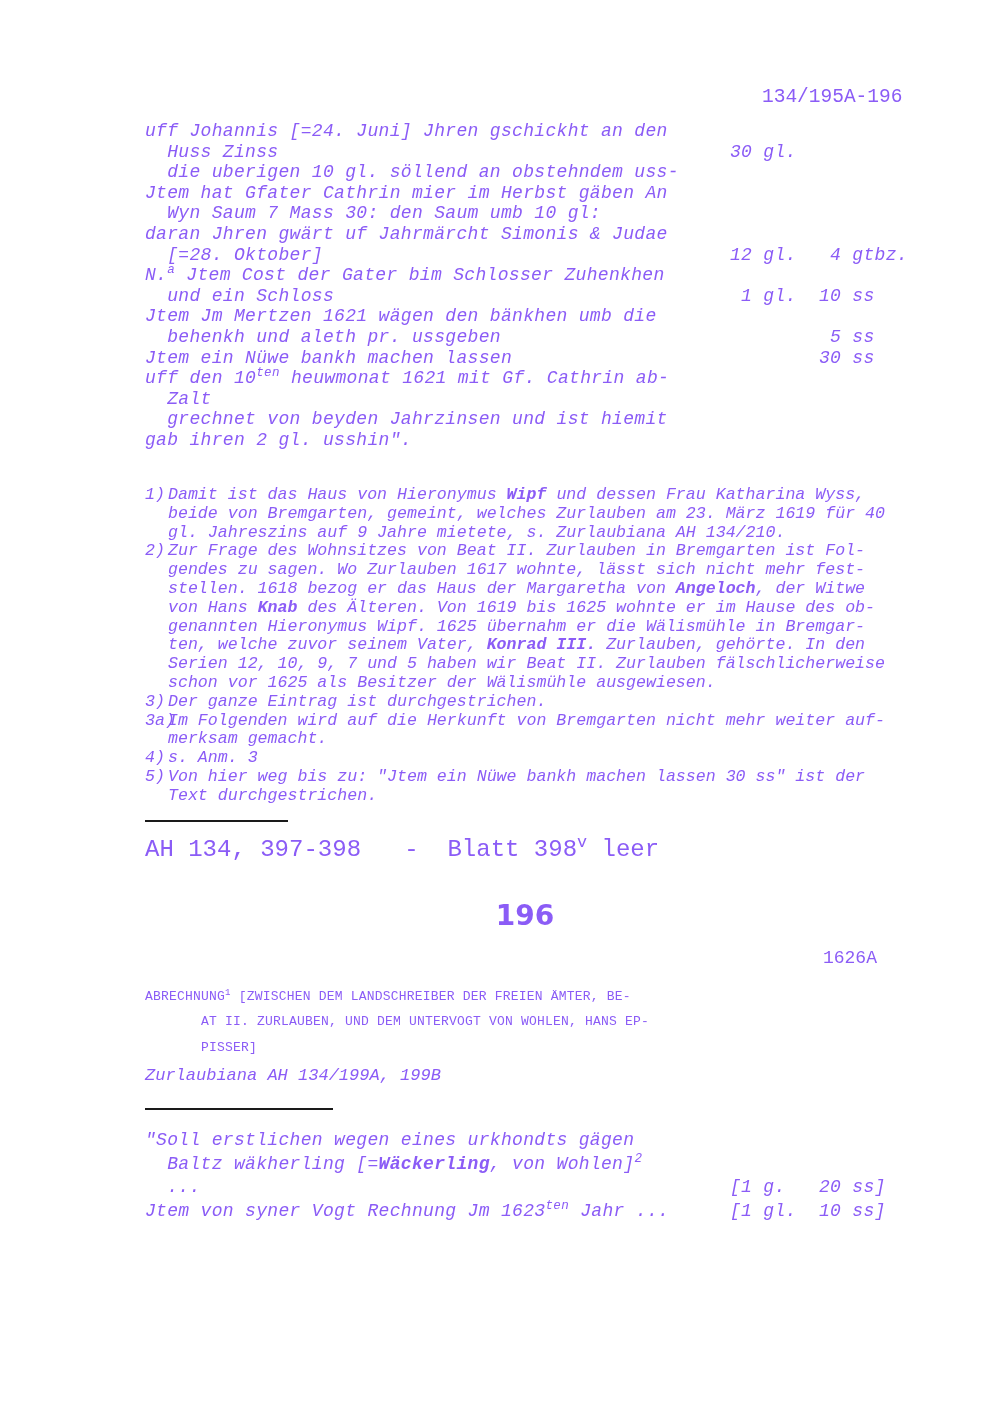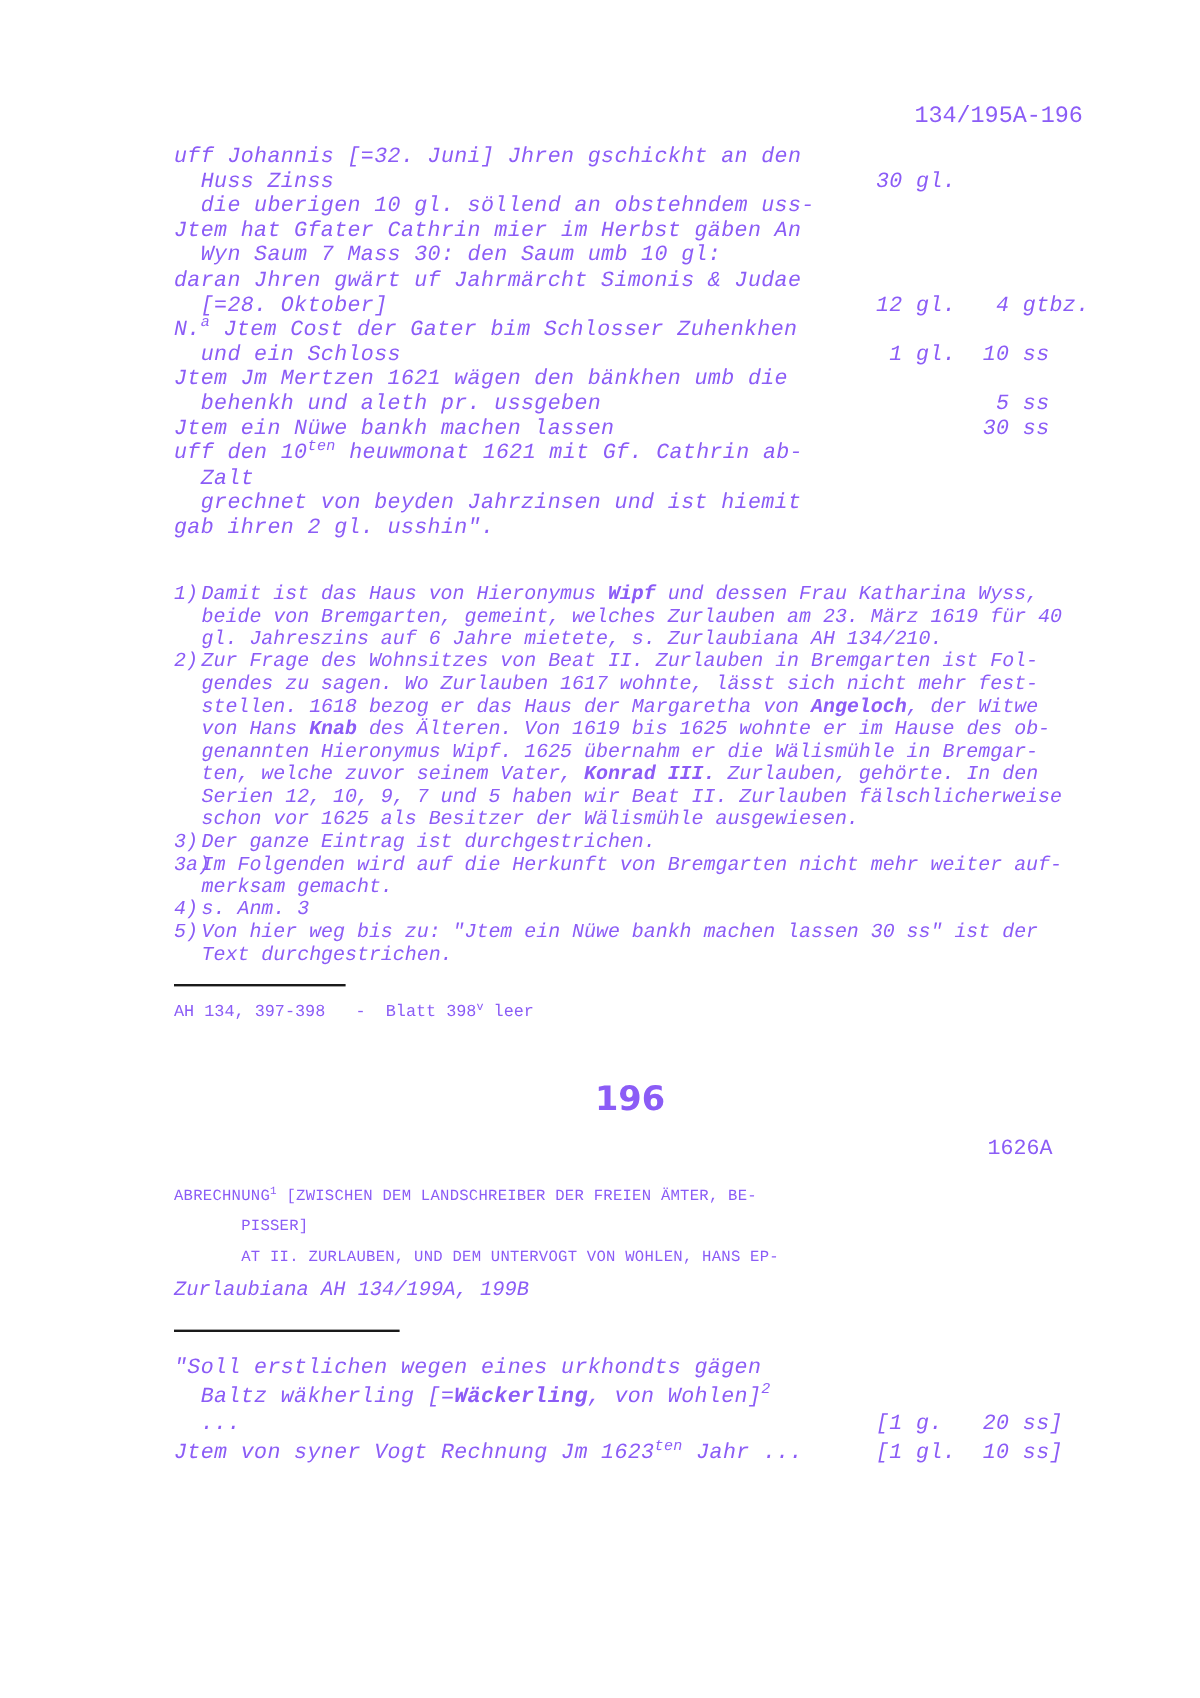--- a/index.html
+++ b/index.html
@@ -29,21 +29,21 @@
     font-size:16.6px;line-height:18.8px;font-style:italic;
   }
   .footnote{position:relative;}
   .fn-marker{position:absolute;left:0;top:0;white-space:pre;}
   .fn-lines{margin-left:23px;}
 
   .rule{position:absolute;height:2px;background:#1a1a1a;}
   .rule-1{top:820px;left:145px;width:143px;}
   .rule-2{top:1108px;left:145px;width:188px;}
 
-  .source-line{position:absolute;top:836px;left:145px;font-size:14px;white-space:pre;}
+  .source-line{position:absolute;top:836px;left:145px;font-size:24px;white-space:pre;}
 
   .section-number{
     position:absolute;top:899px;left:145px;width:760px;
     text-align:center;
     font-family:"DejaVu Sans","Liberation Sans",sans-serif;
     font-weight:bold;font-size:28px;
   }
 
   .year-row{
     position:absolute;top:948px;left:145px;width:760px;
@@ -67,21 +67,21 @@
   }
 </style>
 </head>
 <body>
 
 <div class="page">
 
   <div class="header-ref">134/195A-196</div>
 
   <div class="entry-block">
-      <div class="line">uff Johannis [=32. Juni] Jhren gschickht an den</div>
+      <div class="line">uff Johannis [=24. Juni] Jhren gschickht an den</div>
       <div class="line">  Huss Zinss<span class="amt">30 gl.</span></div>
       <div class="line">  die uberigen 10 gl. söllend an obstehndem uss-</div>
       <div class="line">Jtem hat Gfater Cathrin mier im Herbst gäben An</div>
       <div class="line">  Wyn Saum 7 Mass 30: den Saum umb 10 gl:</div>
       <div class="line">daran Jhren gwärt uf Jahrmärcht Simonis &amp; Judae</div>
       <div class="line">  [=28. Oktober]<span class="amt">12 gl.   4 gtbz.</span></div>
       <div class="line">N.<sup>a</sup> Jtem Cost der Gater bim Schlosser Zuhenkhen</div>
       <div class="line">  und ein Schloss<span class="amt"> 1 gl.  10 ss</span></div>
       <div class="line">Jtem Jm Mertzen 1621 wägen den bänkhen umb die</div>
       <div class="line">  behenkh und aleth pr. ussgeben<span class="amt">         5 ss</span></div>
@@ -91,21 +91,21 @@
       <div class="line">  grechnet von beyden Jahrzinsen und ist hiemit</div>
       <div class="line">gab ihren 2 gl. usshin".</div>
     </div>
 
   <div class="fn-block">
       <div class="footnote">
         <span class="fn-marker">1)</span>
         <div class="fn-lines">
           <div class="line">Damit ist das Haus von Hieronymus <b>Wipf</b> und dessen Frau Katharina Wyss,</div>
           <div class="line">beide von Bremgarten, gemeint, welches Zurlauben am 23. März 1619 für 40</div>
-          <div class="line">gl. Jahreszins auf 6 Jahre mietete, s. Zurlaubiana AH 134/210.</div>
+          <div class="line">gl. Jahreszins auf 9 Jahre mietete, s. Zurlaubiana AH 134/210.</div>
         </div>
       </div>
       <div class="footnote">
         <span class="fn-marker">2)</span>
         <div class="fn-lines">
           <div class="line">Zur Frage des Wohnsitzes von Beat II. Zurlauben in Bremgarten ist Fol-</div>
           <div class="line">gendes zu sagen. Wo Zurlauben 1617 wohnte, lässt sich nicht mehr fest-</div>
           <div class="line">stellen. 1618 bezog er das Haus der Margaretha von <b>Angeloch</b>, der Witwe</div>
           <div class="line">von Hans <b>Knab</b> des Älteren. Von 1619 bis 1625 wohnte er im Hause des ob-</div>
           <div class="line">genannten Hieronymus Wipf. 1625 übernahm er die Wälismühle in Bremgar-</div>
@@ -148,22 +148,22 @@
 
   <div class="section-number">196</div>
 
   <div class="year-row">
     <span class="year">1626</span>
     <span class="series">A</span>
   </div>
 
   <div class="title-block">
       <div class="line">ABRECHNUNG<sup>1</sup> [ZWISCHEN DEM LANDSCHREIBER DER FREIEN ÄMTER, BE-</div>
+      <div class="line">       AT II. ZURLAUBEN, UND DEM UNTERVOGT VON WOHLEN, HANS EP-</div>
       <div class="line">       PISSER]</div>
-      <div class="line">       AT II. ZURLAUBEN, UND DEM UNTERVOGT VON WOHLEN, HANS EP-</div>
     </div>
 
   <div class="source-196">Zurlaubiana AH 134/199A, 199B</div>
 
   <div class="rule rule-2"></div>
 
   <div class="quote-block">
       <div class="line">"Soll erstlichen wegen eines urkhondts gägen</div>
       <div class="line">  Baltz wäkherling [=<b>Wäckerling</b>, von Wohlen]<sup>2</sup></div>
       <div class="line">  ...<span class="amt">[1 g.   20 ss]</span></div>

